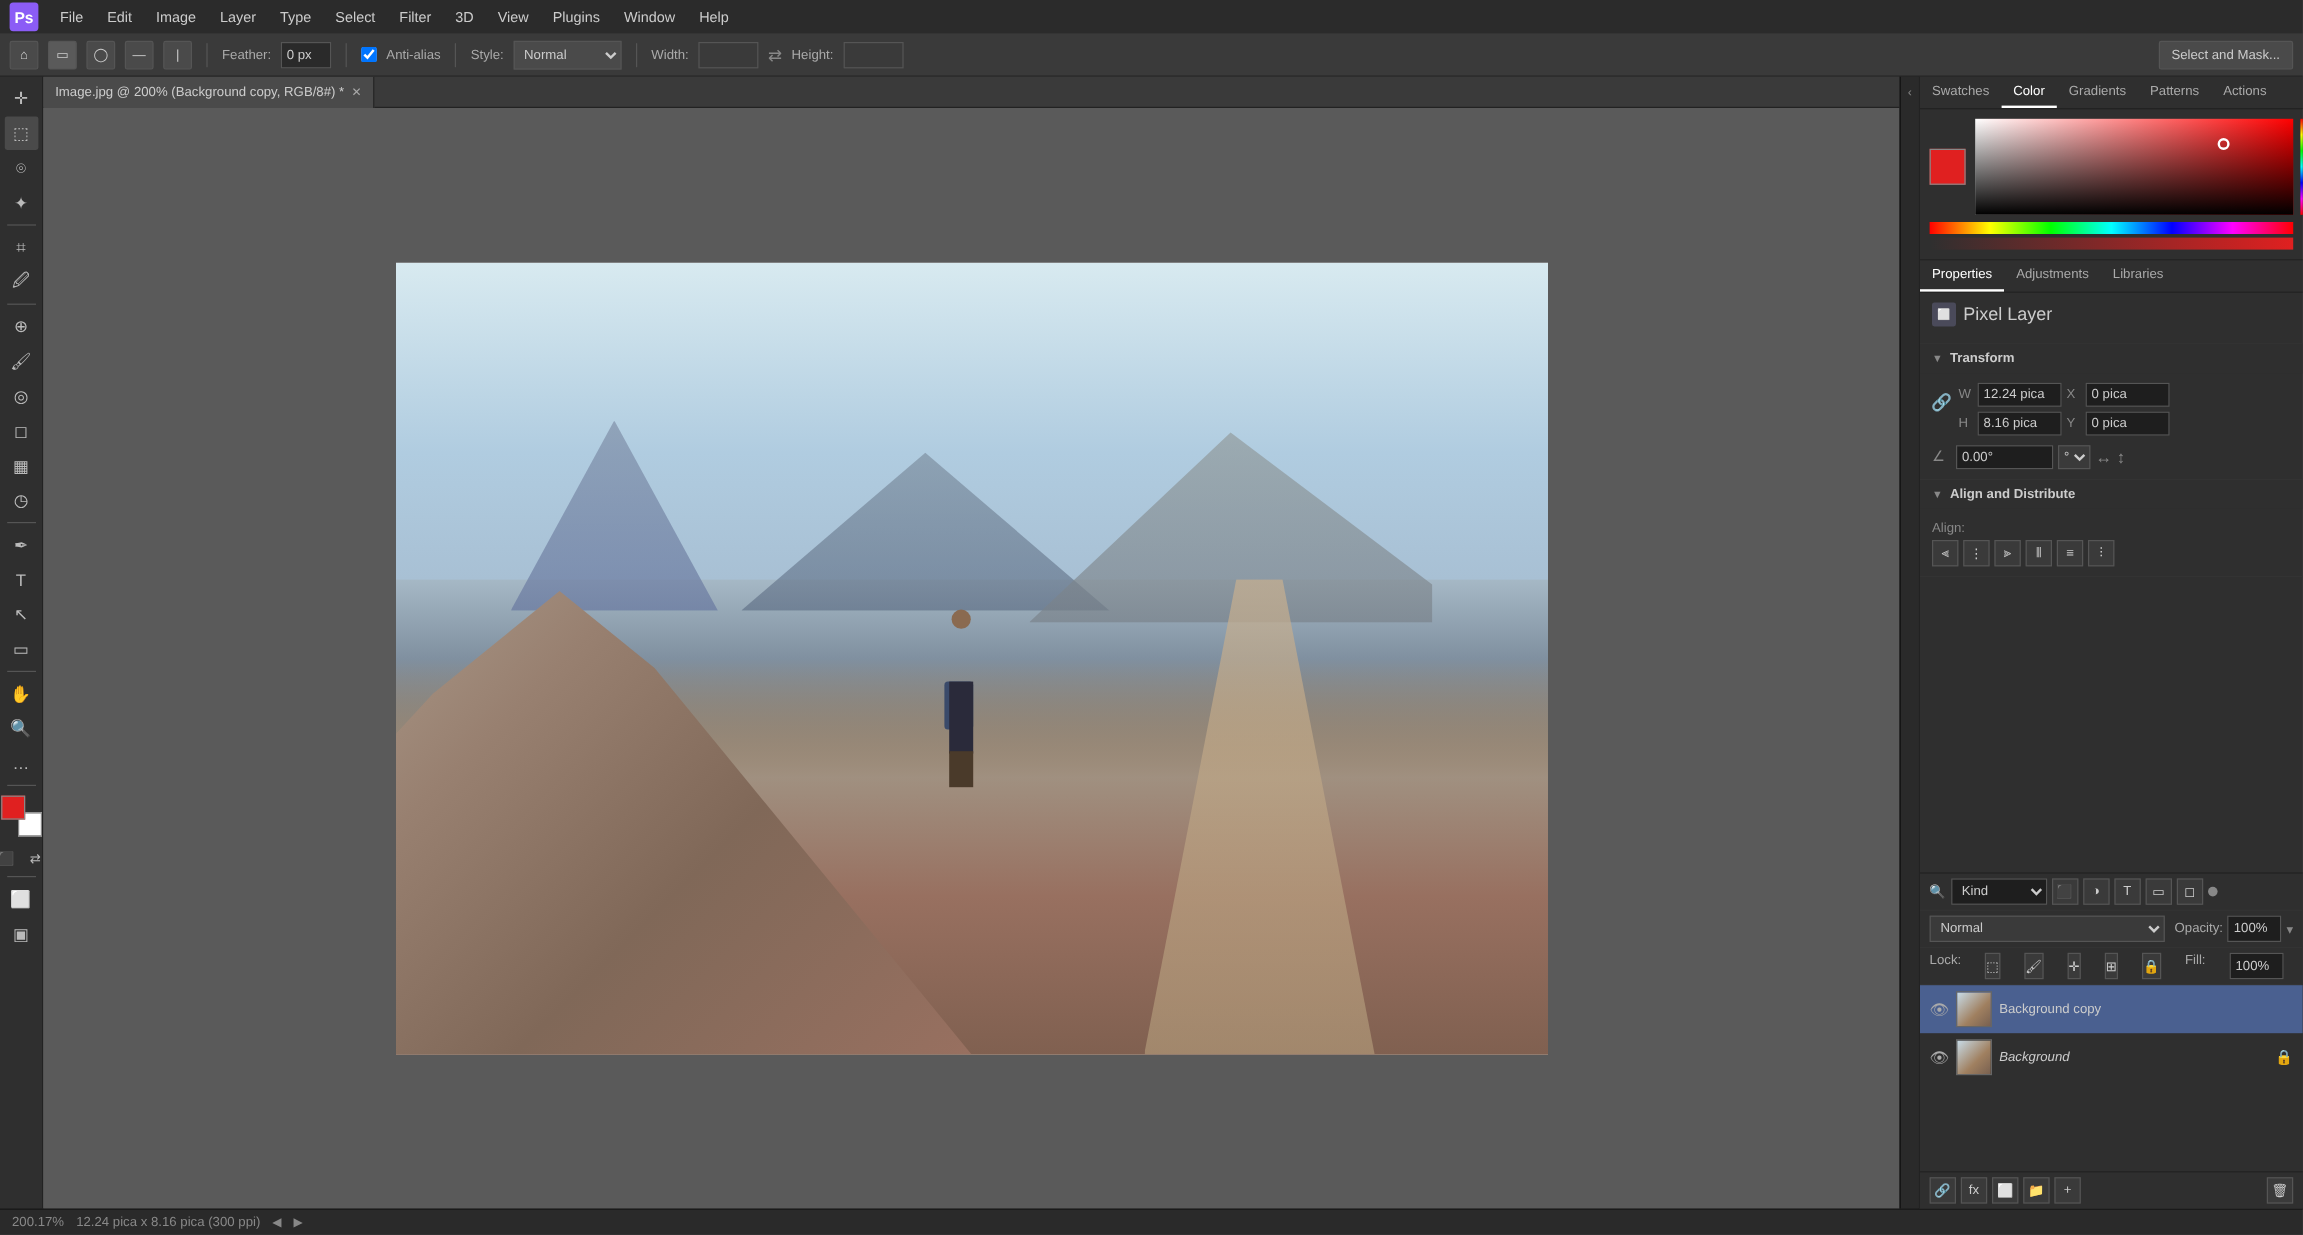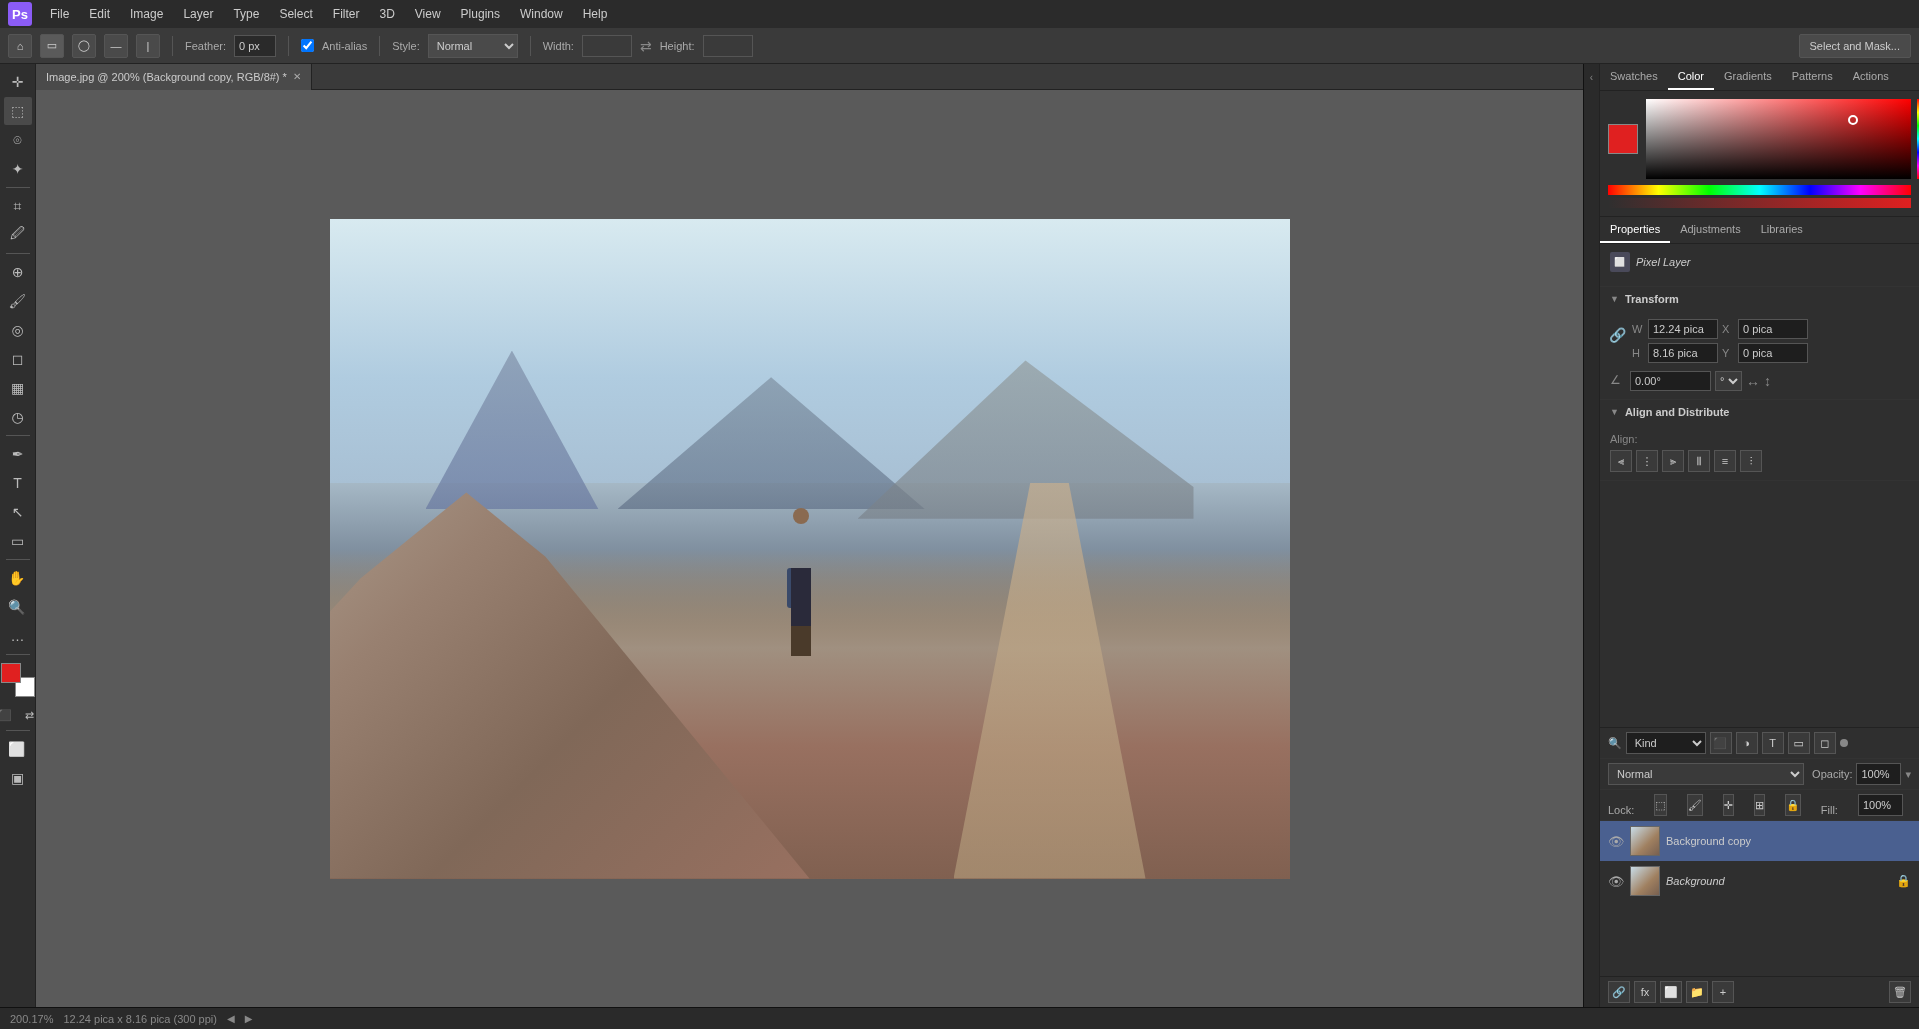--- a/index.html
+++ b/index.html
@@ -79,21 +79,21 @@
     .props-tabs { display: flex; background: #2f2f2f; border-bottom: 1px solid #222; }
     .props-tab { padding: 6px 10px; font-size: 11px; color: #aaa; cursor: pointer; }
     .props-tab.active { color: #fff; border-bottom: 2px solid #fff; }
     .panel-section { border-bottom: 1px solid #333; }
     .section-header { display: flex; align-items: center; padding: 6px 10px; cursor: pointer; background: #2f2f2f; gap: 6px; }
     .section-title { font-size: 11px; color: #ccc; font-weight: bold; }
     .section-arrow { color: #888; font-size: 9px; }
     .section-body { padding: 8px 10px; }
     .pixel-layer-row { display: flex; align-items: center; gap: 6px; margin-bottom: 6px; }
     .pixel-icon { width: 20px; height: 20px; background: #4a4a5a; border-radius: 2px; display: flex; align-items: center; justify-content: center; font-size: 9px; color: #88aadd; }
-    .pixel-label { font-size: 11px; color: #ccc; font-style: italic; }
+    .pixel-label { font-size: 15px; color: #ccc; }
     .tf-row { display: flex; align-items: center; gap: 4px; margin-bottom: 4px; }
     .tf-label { font-size: 11px; color: #888; width: 12px; }
     .tf-input { background: #1e1e1e; border: 1px solid #555; color: #ccc; width: 70px; height: 20px; padding: 0 4px; font-size: 11px; }
     .angle-row { display: flex; align-items: center; gap: 4px; margin-top: 4px; }
     .angle-icon { width: 16px; height: 16px; color: #888; font-size: 12px; }
     .angle-input { background: #1e1e1e; border: 1px solid #555; color: #ccc; width: 81px; height: 20px; padding: 0 4px; font-size: 11px; }
     .angle-select { background: #3a3a3a; border: 1px solid #555; color: #ccc; height: 20px; font-size: 11px; }
     .align-icons { display: flex; gap: 4px; flex-wrap: wrap; margin-top: 4px; }
     .align-icon { width: 22px; height: 22px; background: #3a3a3a; border: 1px solid #555; display: flex; align-items: center; justify-content: center; cursor: pointer; font-size: 11px; }
 
@@ -104,21 +104,21 @@
     .layers-tab.active { color: #fff; border-bottom: 2px solid #fff; }
     .layers-toolbar { display: flex; align-items: center; padding: 4px 8px; gap: 4px; border-bottom: 1px solid #333; }
     .layers-filter { background: #1e1e1e; border: 1px solid #555; color: #ccc; width: 80px; height: 22px; padding: 0 4px; font-size: 11px; }
     .layers-icon-btn { width: 22px; height: 22px; background: #3a3a3a; border: 1px solid #555; display: flex; align-items: center; justify-content: center; cursor: pointer; font-size: 11px; color: #ccc; }
     .layers-filter-dot { width: 8px; height: 8px; border-radius: 50%; background: #888; cursor: pointer; }
     .layers-mode-row { display: flex; align-items: center; padding: 4px 8px; gap: 8px; border-bottom: 1px solid #333; }
     .layers-mode-select { background: #3a3a3a; border: 1px solid #555; color: #ccc; height: 22px; padding: 0 4px; font-size: 11px; flex: 1; }
     .opacity-row { display: flex; align-items: center; gap: 4px; }
     .opacity-label { font-size: 11px; color: #aaa; }
     .opacity-input { background: #1e1e1e; border: 1px solid #555; color: #ccc; width: 45px; height: 22px; padding: 0 4px; font-size: 11px; }
-    .layers-lock-row { display: flex; align-items: flex-end; padding: 4px 8px; gap: 20px; border-bottom: 1px solid #333; }
+    .layers-lock-row { display: flex; align-items: flex-start; padding: 4px 8px; gap: 20px; border-bottom: 1px solid #333; }
     .lock-label { font-size: 11px; color: #aaa; }
     .lock-btn { width: 22px; height: 22px; background: #3a3a3a; border: 1px solid #555; display: flex; align-items: center; justify-content: center; cursor: pointer; font-size: 11px; color: #ccc; }
     .fill-label { font-size: 11px; color: #aaa; margin-left: auto; }
     .fill-input { background: #1e1e1e; border: 1px solid #555; color: #ccc; width: 45px; height: 22px; padding: 0 4px; font-size: 11px; }
     .layer-item { display: flex; align-items: center; padding: 4px 8px; gap: 6px; cursor: pointer; height: 40px; }
     .layer-item.active { background: #4a6090; }
     .layer-item.locked { color: #888; }
     .layer-visibility { width: 16px; cursor: pointer; color: #aaa; font-size: 13px; }
     .layer-thumb { width: 30px; height: 30px; background: #888; border: 1px solid #666; flex-shrink: 0; overflow: hidden; }
     .layer-thumb-scene { width: 100%; height: 100%; background: linear-gradient(135deg, #c8dce8 0%, #a08060 60%, #786050 100%); }

